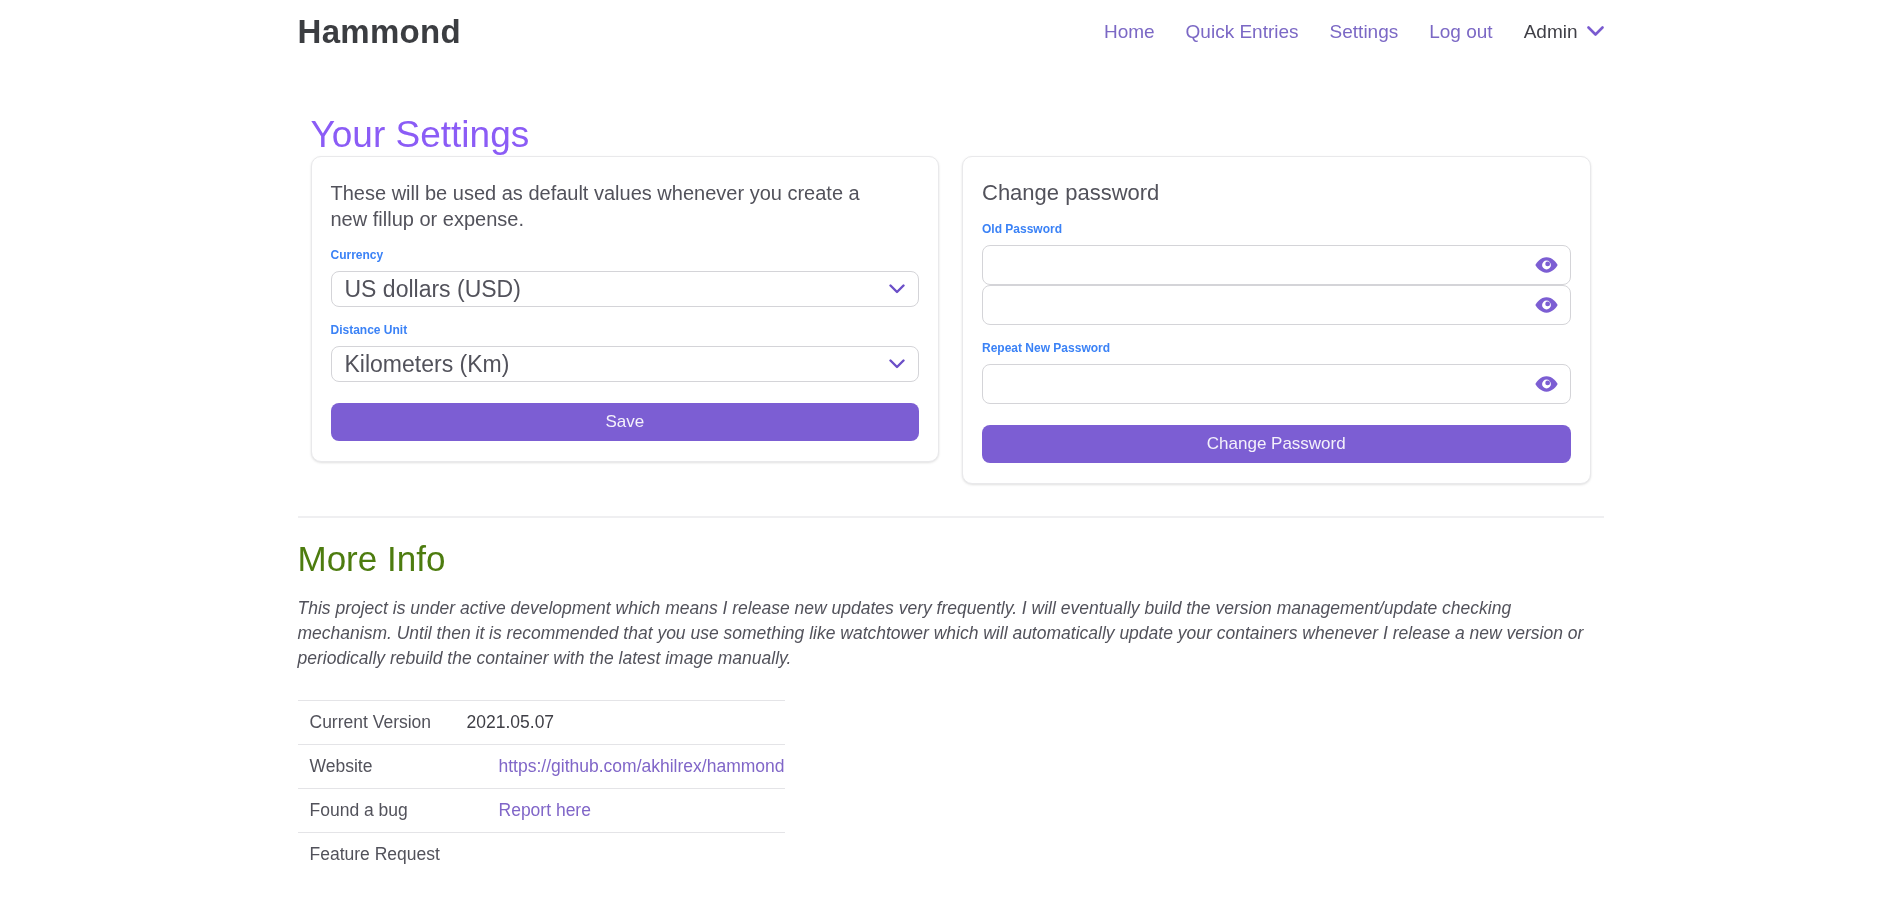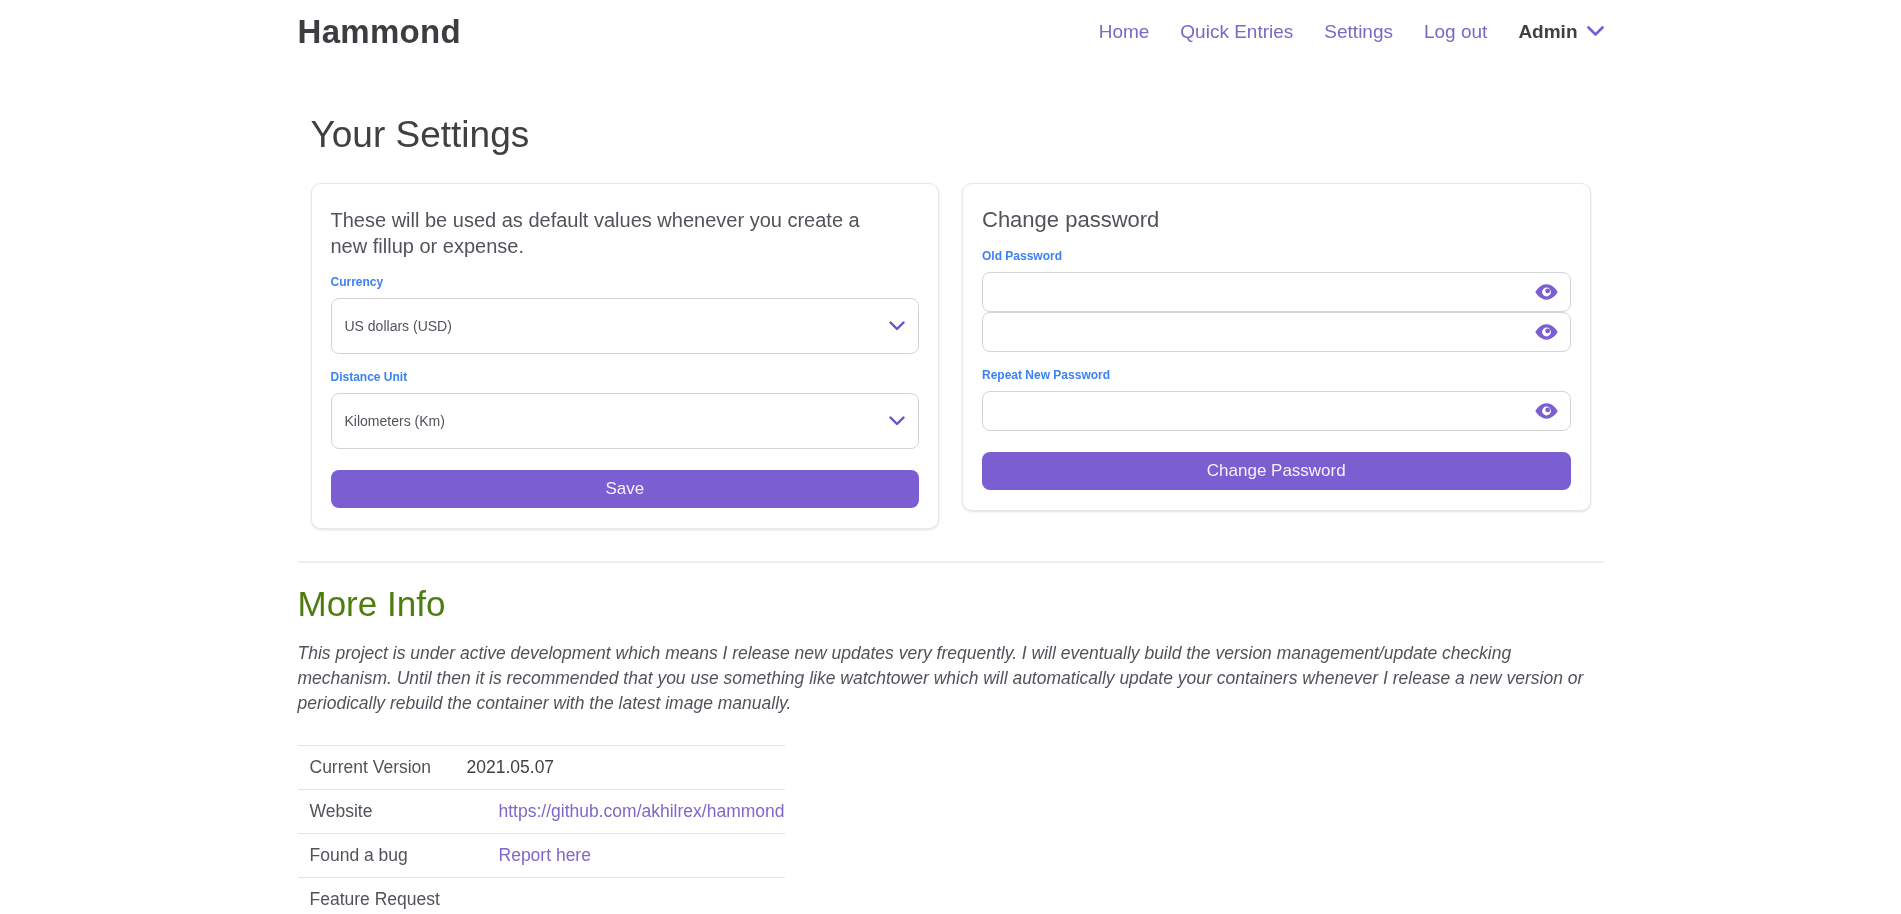--- a/index.html
+++ b/index.html
@@ -10,39 +10,39 @@
     font-family: "Liberation Sans", sans-serif;
     color: #3f3f46;
   }
   .container { width: 1306px; margin: 0 auto; }
 
   
   .header { display: flex; align-items: center; justify-content: space-between; padding-top: 13px; height: 50px; }
   .brand { font-size: 33px; font-weight: 700; color: #3b3d41; letter-spacing: 0.3px; cursor: pointer; }
   .nav { display: flex; align-items: center; gap: 31px; font-size: 19px; }
   .nav-link { color: #7b68c5; text-decoration: none; cursor: pointer; }
-  .user-menu { display: flex; align-items: center; gap: 9px; color: #3f3f46; font-weight: 700; cursor: pointer; }
+  .user-menu { display: flex; align-items: center; gap: 9px; color: #3f3f46; font-weight: 400; cursor: pointer; }
   .chev svg { display: block; }
 
   
   .settings-pad { padding: 0 13px; }
-  .page-title { font-size: 37px; font-weight: 500; color: #404040; margin: 64px 0 0; }
-  .cards { display: flex; gap: 23px; margin-top: 27px; align-items: flex-start; justify-content: flex-end; }
+  .page-title { font-size: 37px; font-weight: 500; color: #8b5cf6; margin: 64px 0 0; }
+  .cards { display: flex; gap: 23px; align-items: flex-start; justify-content: flex-end; }
   .card {
     flex: 1; background: #fff;
     border: 1px solid #e9e9eb; border-radius: 10px;
     box-shadow: 0 1px 3px rgba(0,0,0,.08), 0 1px 2px rgba(0,0,0,.05);
     padding: 21px 19px 20px;
   }
   .card-desc { font-size: 20px; color: #52525b; line-height: 1.3; margin: 2px 0 8px; max-width: 566px; }
   .field-label { font-size: 12px; font-weight: 700; color: #3b82f6; margin: 16px 0 9px; }
   .selectbox {
-    height: 56px; border: 1px solid #d4d4d8; border-radius: 8px; background: #fff;
+    height: 36px; border: 1px solid #d4d4d8; border-radius: 8px; background: #fff;
     display: flex; align-items: center; justify-content: space-between;
-    padding: 0 13px; font-size: 14px; color: #52525b; cursor: pointer;
+    padding: 0 13px; font-size: 23px; color: #52525b; cursor: pointer;
   }
   .btn {
     display: block; width: 100%; height: 38px; margin-top: 21px;
     background: #7c5ed3; color: #f4f1fb; border: none; border-radius: 8px;
     font-size: 17px; font-family: inherit; cursor: pointer;
   }
   .card-title { font-size: 22px; font-weight: 400; color: #52525b; margin: 2px 0 2px; }
   .input-wrap { position: relative; }
   .text-input {
     width: 100%; height: 40px; border: 1px solid #d4d4d8; border-radius: 8px;

